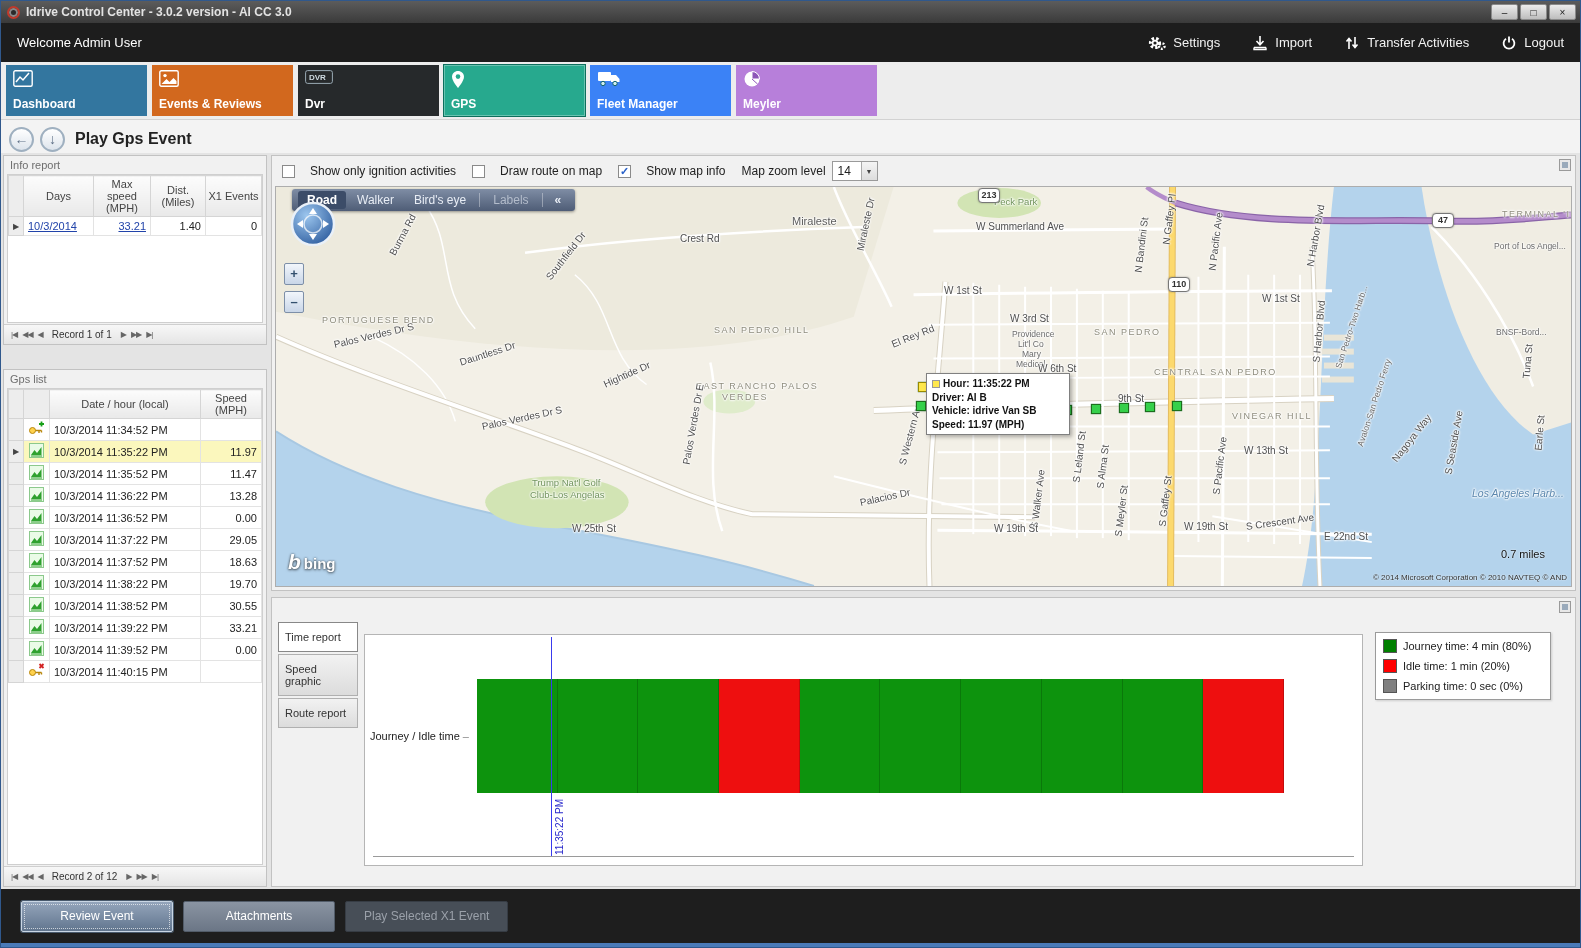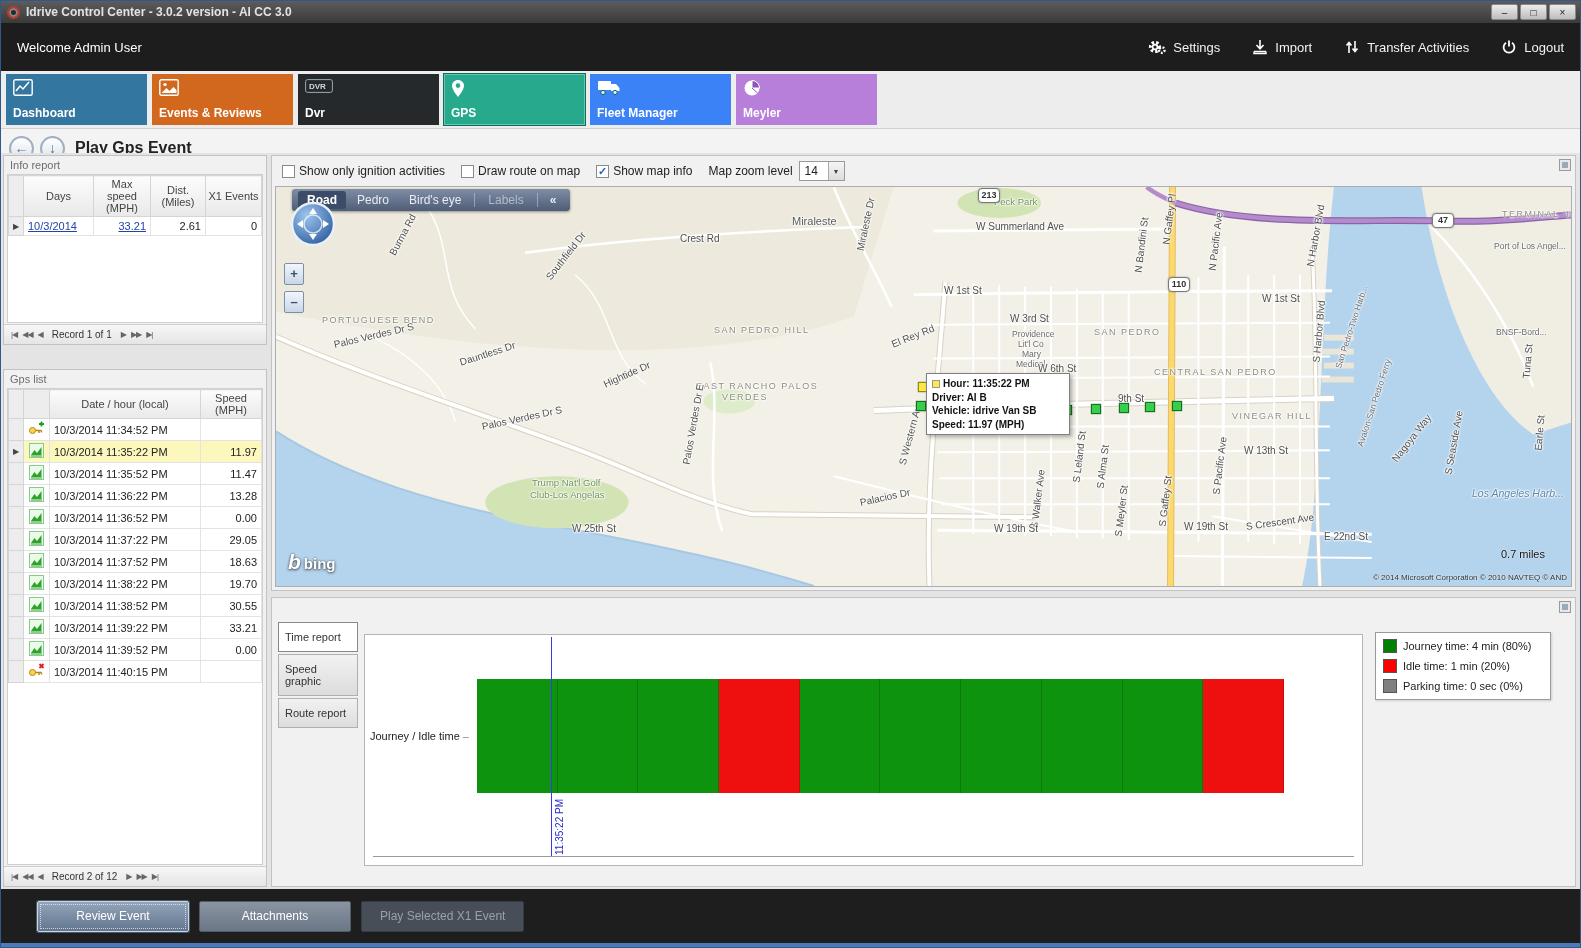--- a/index.html
+++ b/index.html
@@ -8,21 +8,21 @@
     border:1px solid #30588c;font-family:"Liberation Sans",sans-serif;}
   
   .titlebar{height:22px;background:linear-gradient(#5c5c5c,#3a3a3a);display:flex;align-items:center;
     padding:0 4px;color:#e3e3e3;font-size:12px;font-weight:bold;}
   .app-icon{width:13px;height:13px;border-radius:50%;border:2px solid #c0392b;background:#2a2a2a;
     box-shadow:inset 0 0 0 2px #888;margin:0 6px 0 2px;flex:0 0 auto;}
   .win-controls{margin-left:auto;display:flex;gap:2px;}
   .win-btn{width:27px;height:16px;background:linear-gradient(#ececec,#bdbdbd);border:1px solid #8a8a8a;
     border-radius:2px;font-size:10px;line-height:13px;text-align:center;color:#222;padding:0;cursor:pointer;}
   
-  .menubar{height:48px;background:#1d1d1d;display:flex;align-items:center;padding:0 16px;color:#fff;font-size:13px;}
+  .menubar{height:39px;background:#1d1d1d;display:flex;align-items:center;padding:0 16px;color:#fff;font-size:13px;}
   .menu-actions{margin-left:auto;display:flex;gap:32px;align-items:center;}
   .menu-action{display:flex;align-items:center;gap:7px;cursor:pointer;color:#f2f2f2;font-size:13px;}
   .menu-action .mi{display:flex;align-items:center;}
   
   .navtiles{height:58px;background:#ededed;border-bottom:1px solid #d2d2d2;display:flex;gap:5px;
     padding:3px 0 0 5px;align-items:flex-start;}
   .tile{width:141px;height:51px;position:relative;color:#fff;cursor:pointer;flex:0 0 auto;}
   .tile .t-icon{position:absolute;top:5px;left:7px;}
   .tile .t-label{position:absolute;left:7px;bottom:5px;font-size:12px;font-weight:bold;white-space:nowrap;}
   .tile.active{outline:1px solid #0d6e5c;box-shadow:inset 0 0 0 1px rgba(255,255,255,.3);}
@@ -56,21 +56,21 @@
   a.cell-link{color:#2244aa;text-decoration:underline;cursor:pointer;}
   tr.selrow td{background:#fbf7bd;}
   .pager{position:absolute;bottom:0;left:0;right:0;height:20px;background:linear-gradient(#f7f7f7,#e5e5e5);
     border-top:1px solid #cfcfcf;display:flex;align-items:center;gap:5px;padding:0 7px;font-size:10px;color:#333;}
   .pbtn{font-size:8px;color:#666;cursor:pointer;letter-spacing:-1px;}
   .ptext{margin:0 4px;}
   
   .map-toolbar{position:absolute;top:5px;left:10px;height:20px;display:flex;align-items:center;gap:16px;
     font-size:12px;color:#222;}
   #map-checkboxes{display:flex;gap:16px;align-items:center;}
-  .cbx{display:flex;align-items:center;gap:4px;cursor:pointer;}
+  .cbx{display:flex;align-items:center;gap:15px;cursor:pointer;}
   .cbx .box{width:13px;height:13px;border:1px solid #8a8a8a;background:#fff;font-size:11px;line-height:11px;
     text-align:center;color:#2a62c9;font-weight:bold;flex:0 0 auto;}
   .zoom-wrap{display:flex;align-items:center;gap:6px;}
   .combo{width:46px;height:20px;border:1px solid #9a9a9a;background:#fff;display:flex;align-items:center;cursor:pointer;}
   .combo .val{flex:1;padding-left:5px;font-size:12px;}
   .combo .arr{width:16px;height:100%;background:linear-gradient(#f4f4f4,#ddd);border-left:1px solid #aaa;
     font-size:7px;display:flex;align-items:center;justify-content:center;color:#444;}
   
   .map{position:absolute;left:3px;right:3px;top:30px;bottom:3px;background:#f3f0e7;border:1px solid #adadad;overflow:hidden;}
   .map svg.geo{position:absolute;left:0;top:0;width:100%;height:100%;}
@@ -127,21 +127,21 @@
   .legend{position:absolute;right:24px;top:34px;width:176px;border:1px solid #9a9a9a;background:#fff;
     padding:6px 7px;display:flex;flex-direction:column;gap:6px;box-shadow:1px 1px 2px rgba(0,0,0,.15);}
   .leg-row{display:flex;align-items:center;gap:6px;font-size:11px;color:#222;white-space:nowrap;}
   .leg-sq{width:14px;height:14px;border:1px solid #555;flex:0 0 auto;}
   
   .footer{position:absolute;left:0;right:0;bottom:4px;height:54px;background:#1e1e1e;display:flex;
     align-items:center;gap:10px;padding-left:20px;}
   .f-btn{height:31px;min-width:152px;font-size:12px;color:#fff;border-radius:2px;cursor:pointer;
     font-family:inherit;padding:0 18px;}
   .f-btn.focused{background:linear-gradient(#94a5bb,#61758e);border:1px solid #c9d6e4;
-    box-shadow:0 0 0 1px #48596c;outline:1px dotted rgba(255,255,255,.65);outline-offset:-4px;margin-left:16px;}
+    box-shadow:0 0 0 1px #48596c;outline:1px dotted rgba(255,255,255,.65);outline-offset:-4px;}
   .f-btn.normal{background:linear-gradient(#8a94a2,#6b7686);border:1px solid #525c69;}
   .f-btn.disabled{background:#474e57;border:1px solid #363c44;color:#9aa0a9;cursor:default;}
   .bottom-strip{position:absolute;left:0;right:0;bottom:0;height:4px;background:#4a7ab8;}
 </style>
 </head>
 <body>
 
 <div class="window">
 
   <div class="titlebar">
@@ -274,21 +274,21 @@
                   <th>Max speed (MPH)</th>
                   <th>Dist. (Miles)</th>
                   <th>X1 Events</th>
                 </tr>
               </thead>
             <tbody id="info-body">
                 <tr>
                   <td class="sel">▶</td>
                   <td><a class="cell-link">10/3/2014</a></td>
                   <td class="num"><a class="cell-link">33.21</a></td>
-                  <td class="num">2.61</td>
+                  <td class="num">1.40</td>
                   <td class="num">0</td>
                 </tr>
               </tbody>
           </table>
         </div>
         <div class="pager" id="info-pager">
             <span class="pbtn">|◀</span>
             <span class="pbtn">◀◀</span>
             <span class="pbtn">◀</span>
             <span class="ptext">Record 1 of 1</span>
@@ -627,21 +627,21 @@
               <div class="marker" style="left: 786px; top: 218px;"></div>
               <div class="marker" style="left: 815px; top: 217px;"></div>
               <div class="marker" style="left: 843px; top: 216px;"></div>
               <div class="marker" style="left: 869px; top: 215px;"></div>
               <div class="marker" style="left: 896px; top: 214px;"></div>
               <div class="marker yellow" style="left: 642px; top: 195px;"></div>
             </div>
 
           <div class="map-nav" id="map-nav">
               <span class="itm active">Road</span>
-              <span class="itm">Pedro</span>
+              <span class="itm">Walker</span>
               <span class="itm">Bird's eye</span>
               <span class="sep"></span>
               <span class="itm dim">Labels</span>
               <span class="sep"></span>
               <span class="collapse">«</span>
             </div>
 
           <span class="compass">
             <svg viewBox="0 0 46 46" width="46" height="46">
               <defs>

